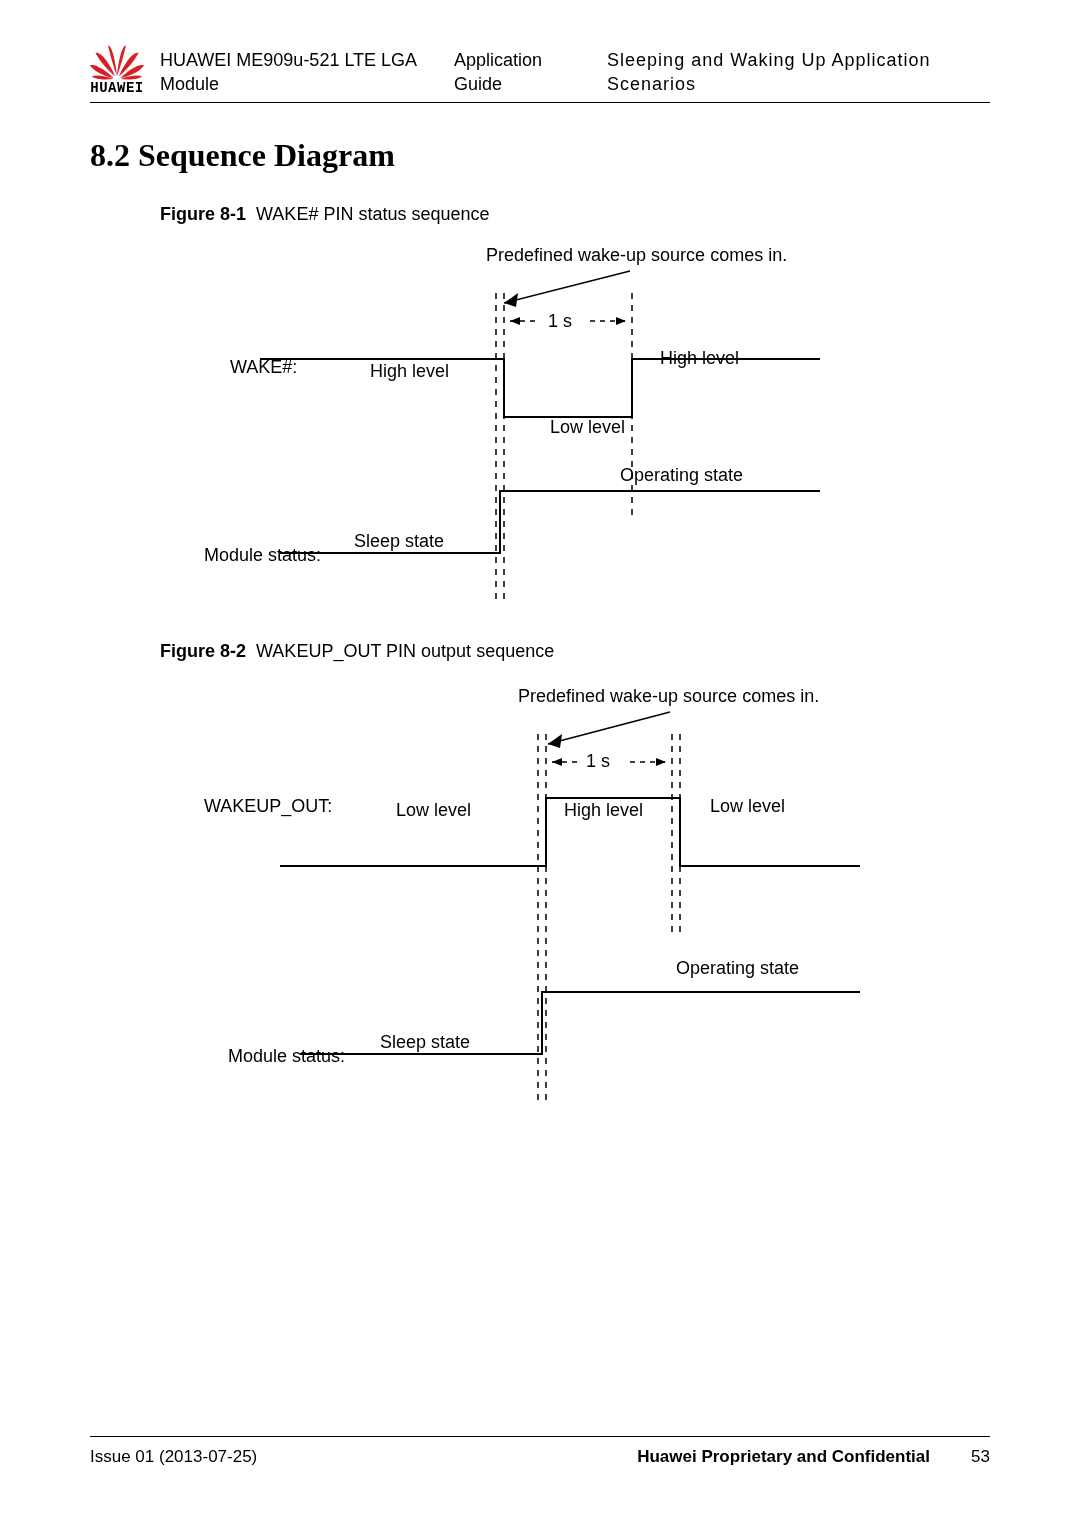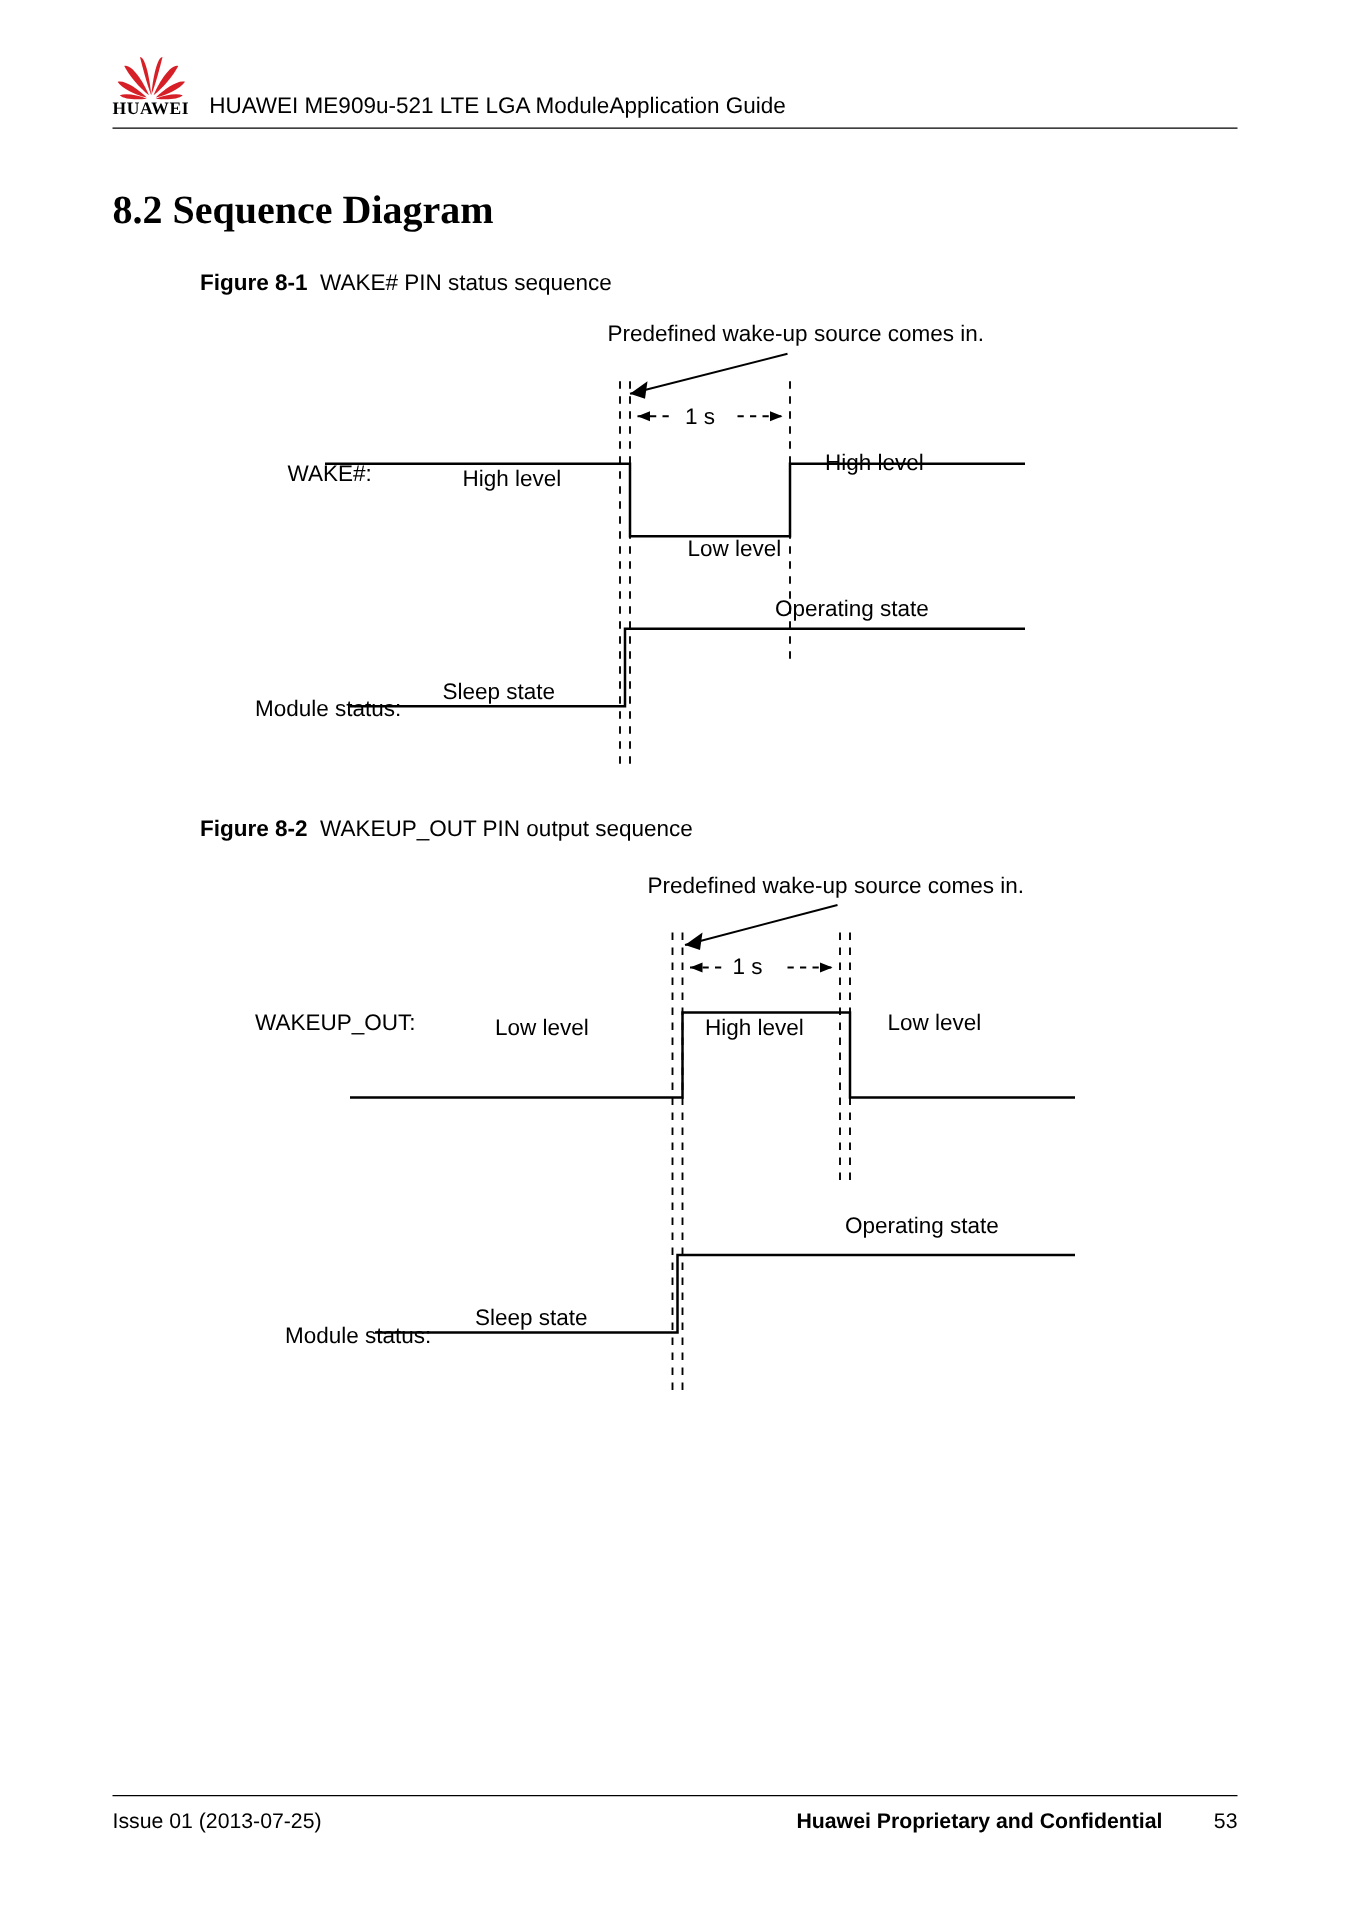--- a/index.html
+++ b/index.html
@@ -27,21 +27,21 @@
     padding-bottom: 6px;
   }
   .logo-box {
     display: flex;
     flex-direction: column;
     align-items: center;
     margin-right: 16px;
   }
   .logo-svg { width: 54px; height: 40px; }
   .logo-text {
-    font-family: Liberation Serif, serif;
+    font-family: Liberation Mono, monospace;
     font-weight: 900;
     font-size: 14px;
     letter-spacing: 0.5px;
     color: #000;
   }
   .header-titles {
     flex: 1;
     display: flex;
     flex-direction: row;
     font-size: 18px;
@@ -53,21 +53,21 @@
     gap: 24px;
   }
   .header-right {
     font-size: 18px;
     letter-spacing: 1px;
   }
   .section-title {
     font-family: "Book Antiqua", Palatino, Georgia, serif;
     font-weight: bold;
     font-size: 32px;
-    margin-top: 46px;
+    margin-top: 34px;
     margin-bottom: 30px;
   }
   .figure-block { margin-left: 70px; margin-bottom: 30px; }
   .figure-caption {
     font-size: 18px;
     margin-bottom: 26px;
   }
   .figure-caption b { font-weight: bold; }
   .diagram-wrap {
     position: relative;
@@ -122,20 +122,21 @@
           <path d="M26 43 C18 44 6 44 2 40 C8 38 18 40 26 43 Z"></path>
           <path d="M34 43 C42 44 54 44 58 40 C52 38 42 40 34 43 Z"></path>
         </g>
       </svg>
       <span class="logo-text">HUAWEI</span>
     </div>
     <div class="header-titles">
       <span>HUAWEI ME909u-521 LTE LGA Module</span>
       <div class="header-row2">
         <span>Application Guide</span>
+        <span class="header-right">Sleeping and Waking Up Application Scenarios</span>
       </div>
     </div>
   </div>
 
   <h2 class="section-title">
     <span>8.2</span>
     <span>Sequence Diagram</span>
   </h2>
 
   <div class="figure-block">

